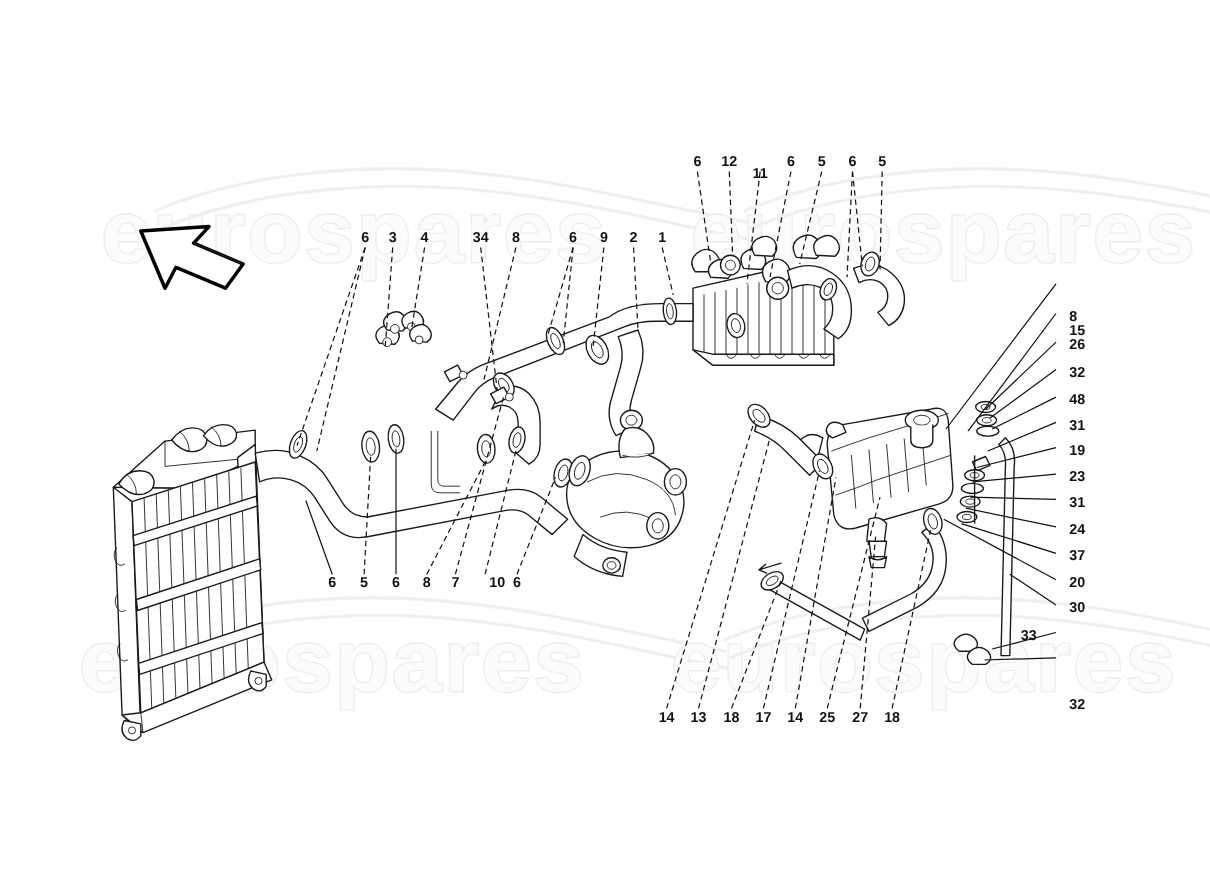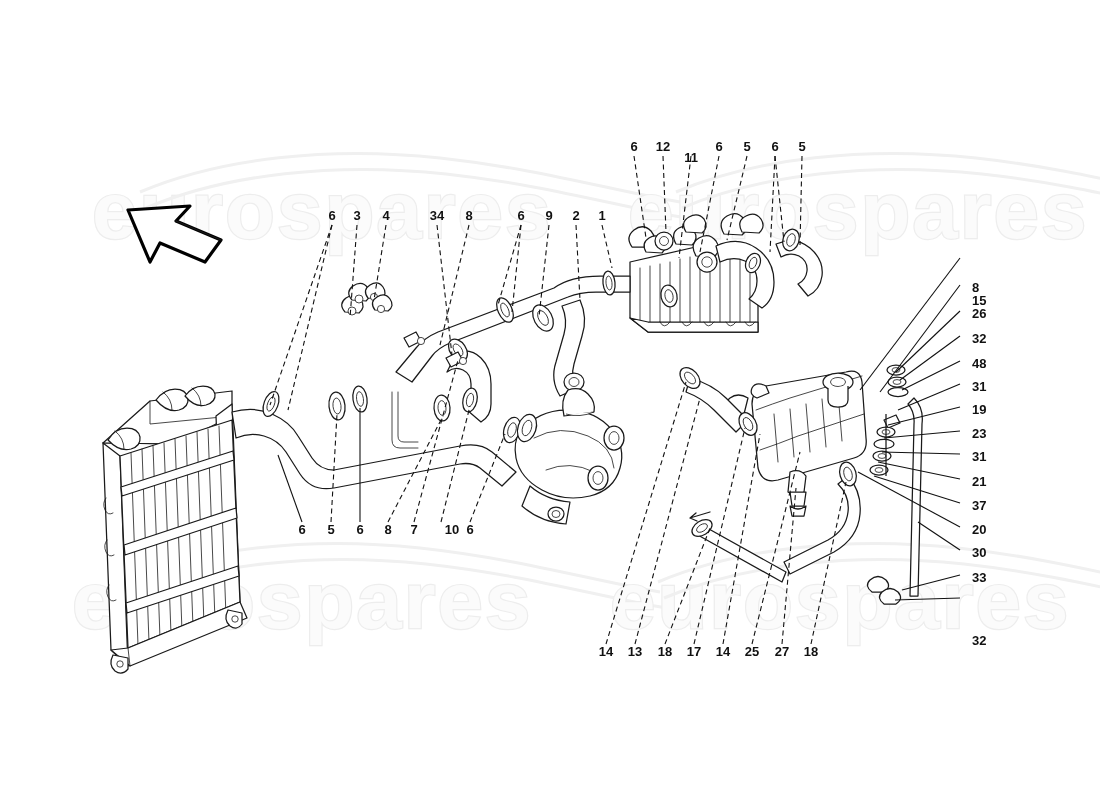--- a/index.html
+++ b/index.html
@@ -419,21 +419,21 @@
       <div class="lbl" style="left: 811px; top: 645px;">18</div>
       <div class="lbl lft" style="left: 972px; top: 260px; margin-top: 40px;">15</div>
       <div class="lbl lft" style="left: 972px; top: 287px;">8</div>
       <div class="lbl lft" style="left: 972px; top: 313px;">26</div>
       <div class="lbl lft" style="left: 972px; top: 338px;">32</div>
       <div class="lbl lft" style="left: 972px; top: 363px;">48</div>
       <div class="lbl lft" style="left: 972px; top: 386px;">31</div>
       <div class="lbl lft" style="left: 972px; top: 409px;">19</div>
       <div class="lbl lft" style="left: 972px; top: 433px;">23</div>
       <div class="lbl lft" style="left: 972px; top: 456px;">31</div>
-      <div class="lbl lft" style="left: 972px; top: 481px;">21</div>
+      <div class="lbl lft" style="left: 972px; top: 481px;">24</div>
       <div class="lbl lft" style="left: 972px; top: 505px;">37</div>
       <div class="lbl lft" style="left: 972px; top: 529px;">20</div>
       <div class="lbl lft" style="left: 972px; top: 552px;">30</div>
-      <div class="lbl lft" style="left: 972px; top: 577px;">33</div>
+      <div class="lbl lft" style="left: 928px; top: 577px;">33</div>
       <div class="lbl lft" style="left: 972px; top: 600px; margin-top: 40px;">32</div>
     </div>
 
 </div>
 
 </body></html>

